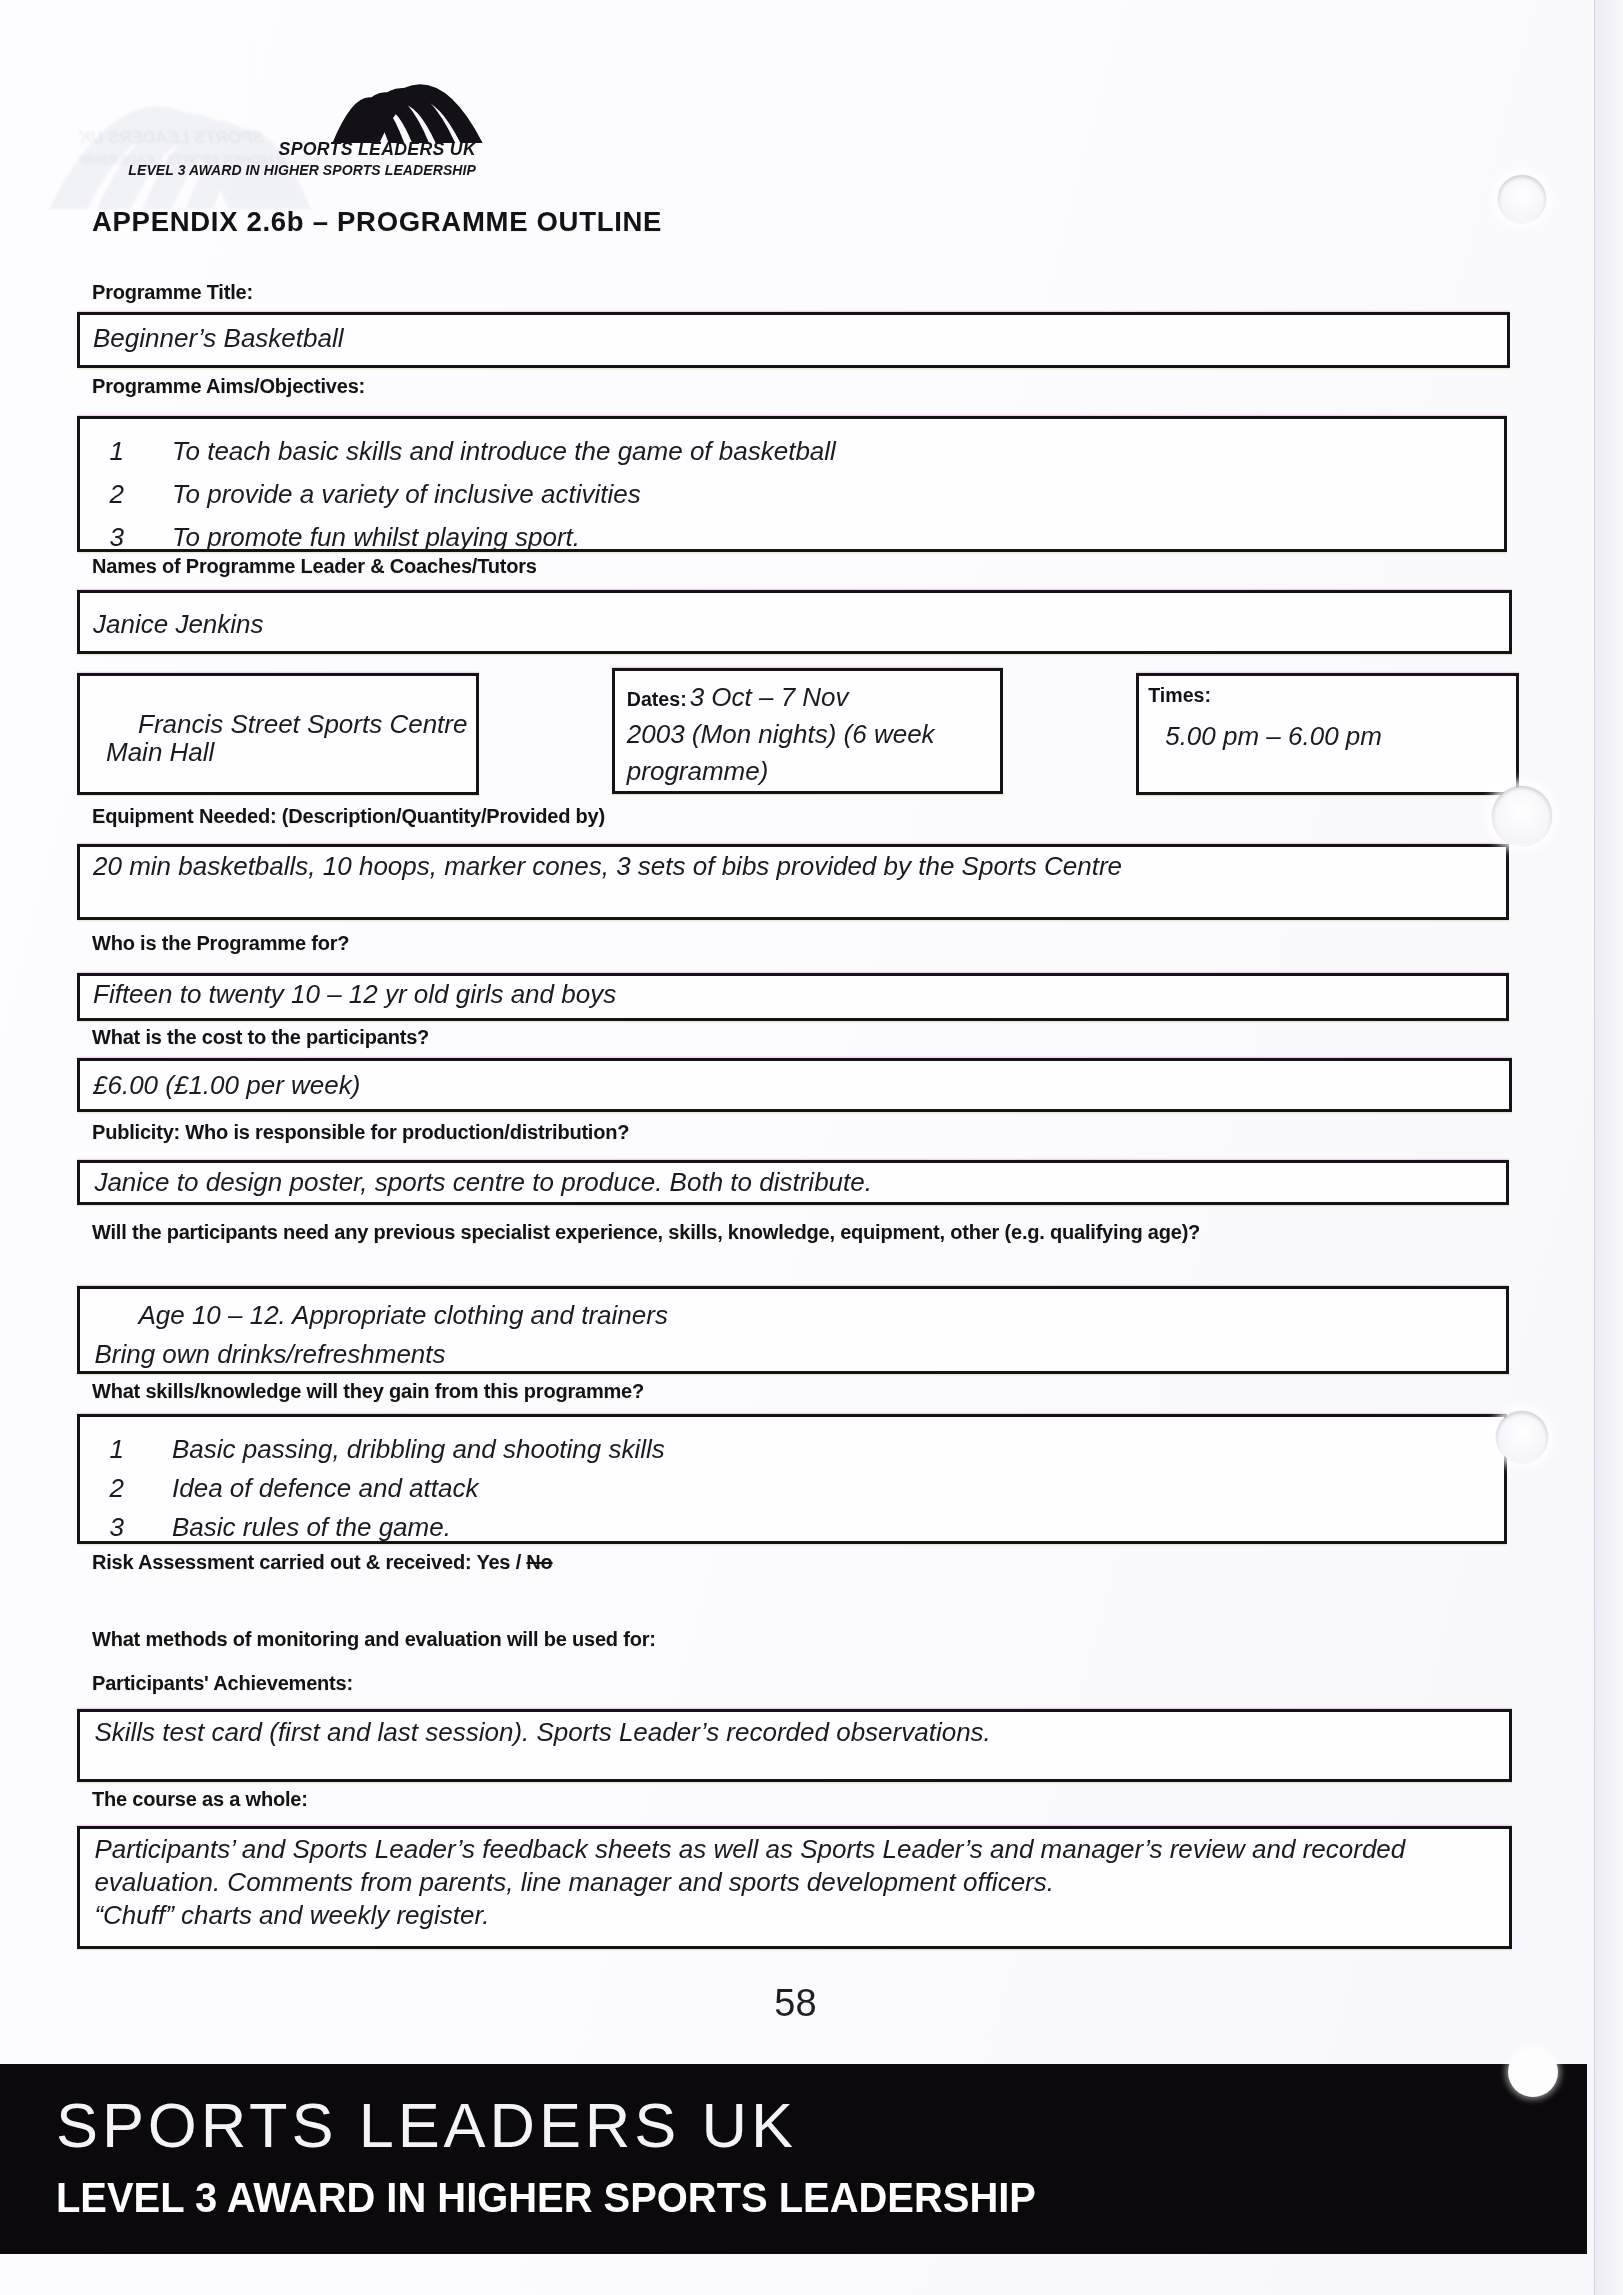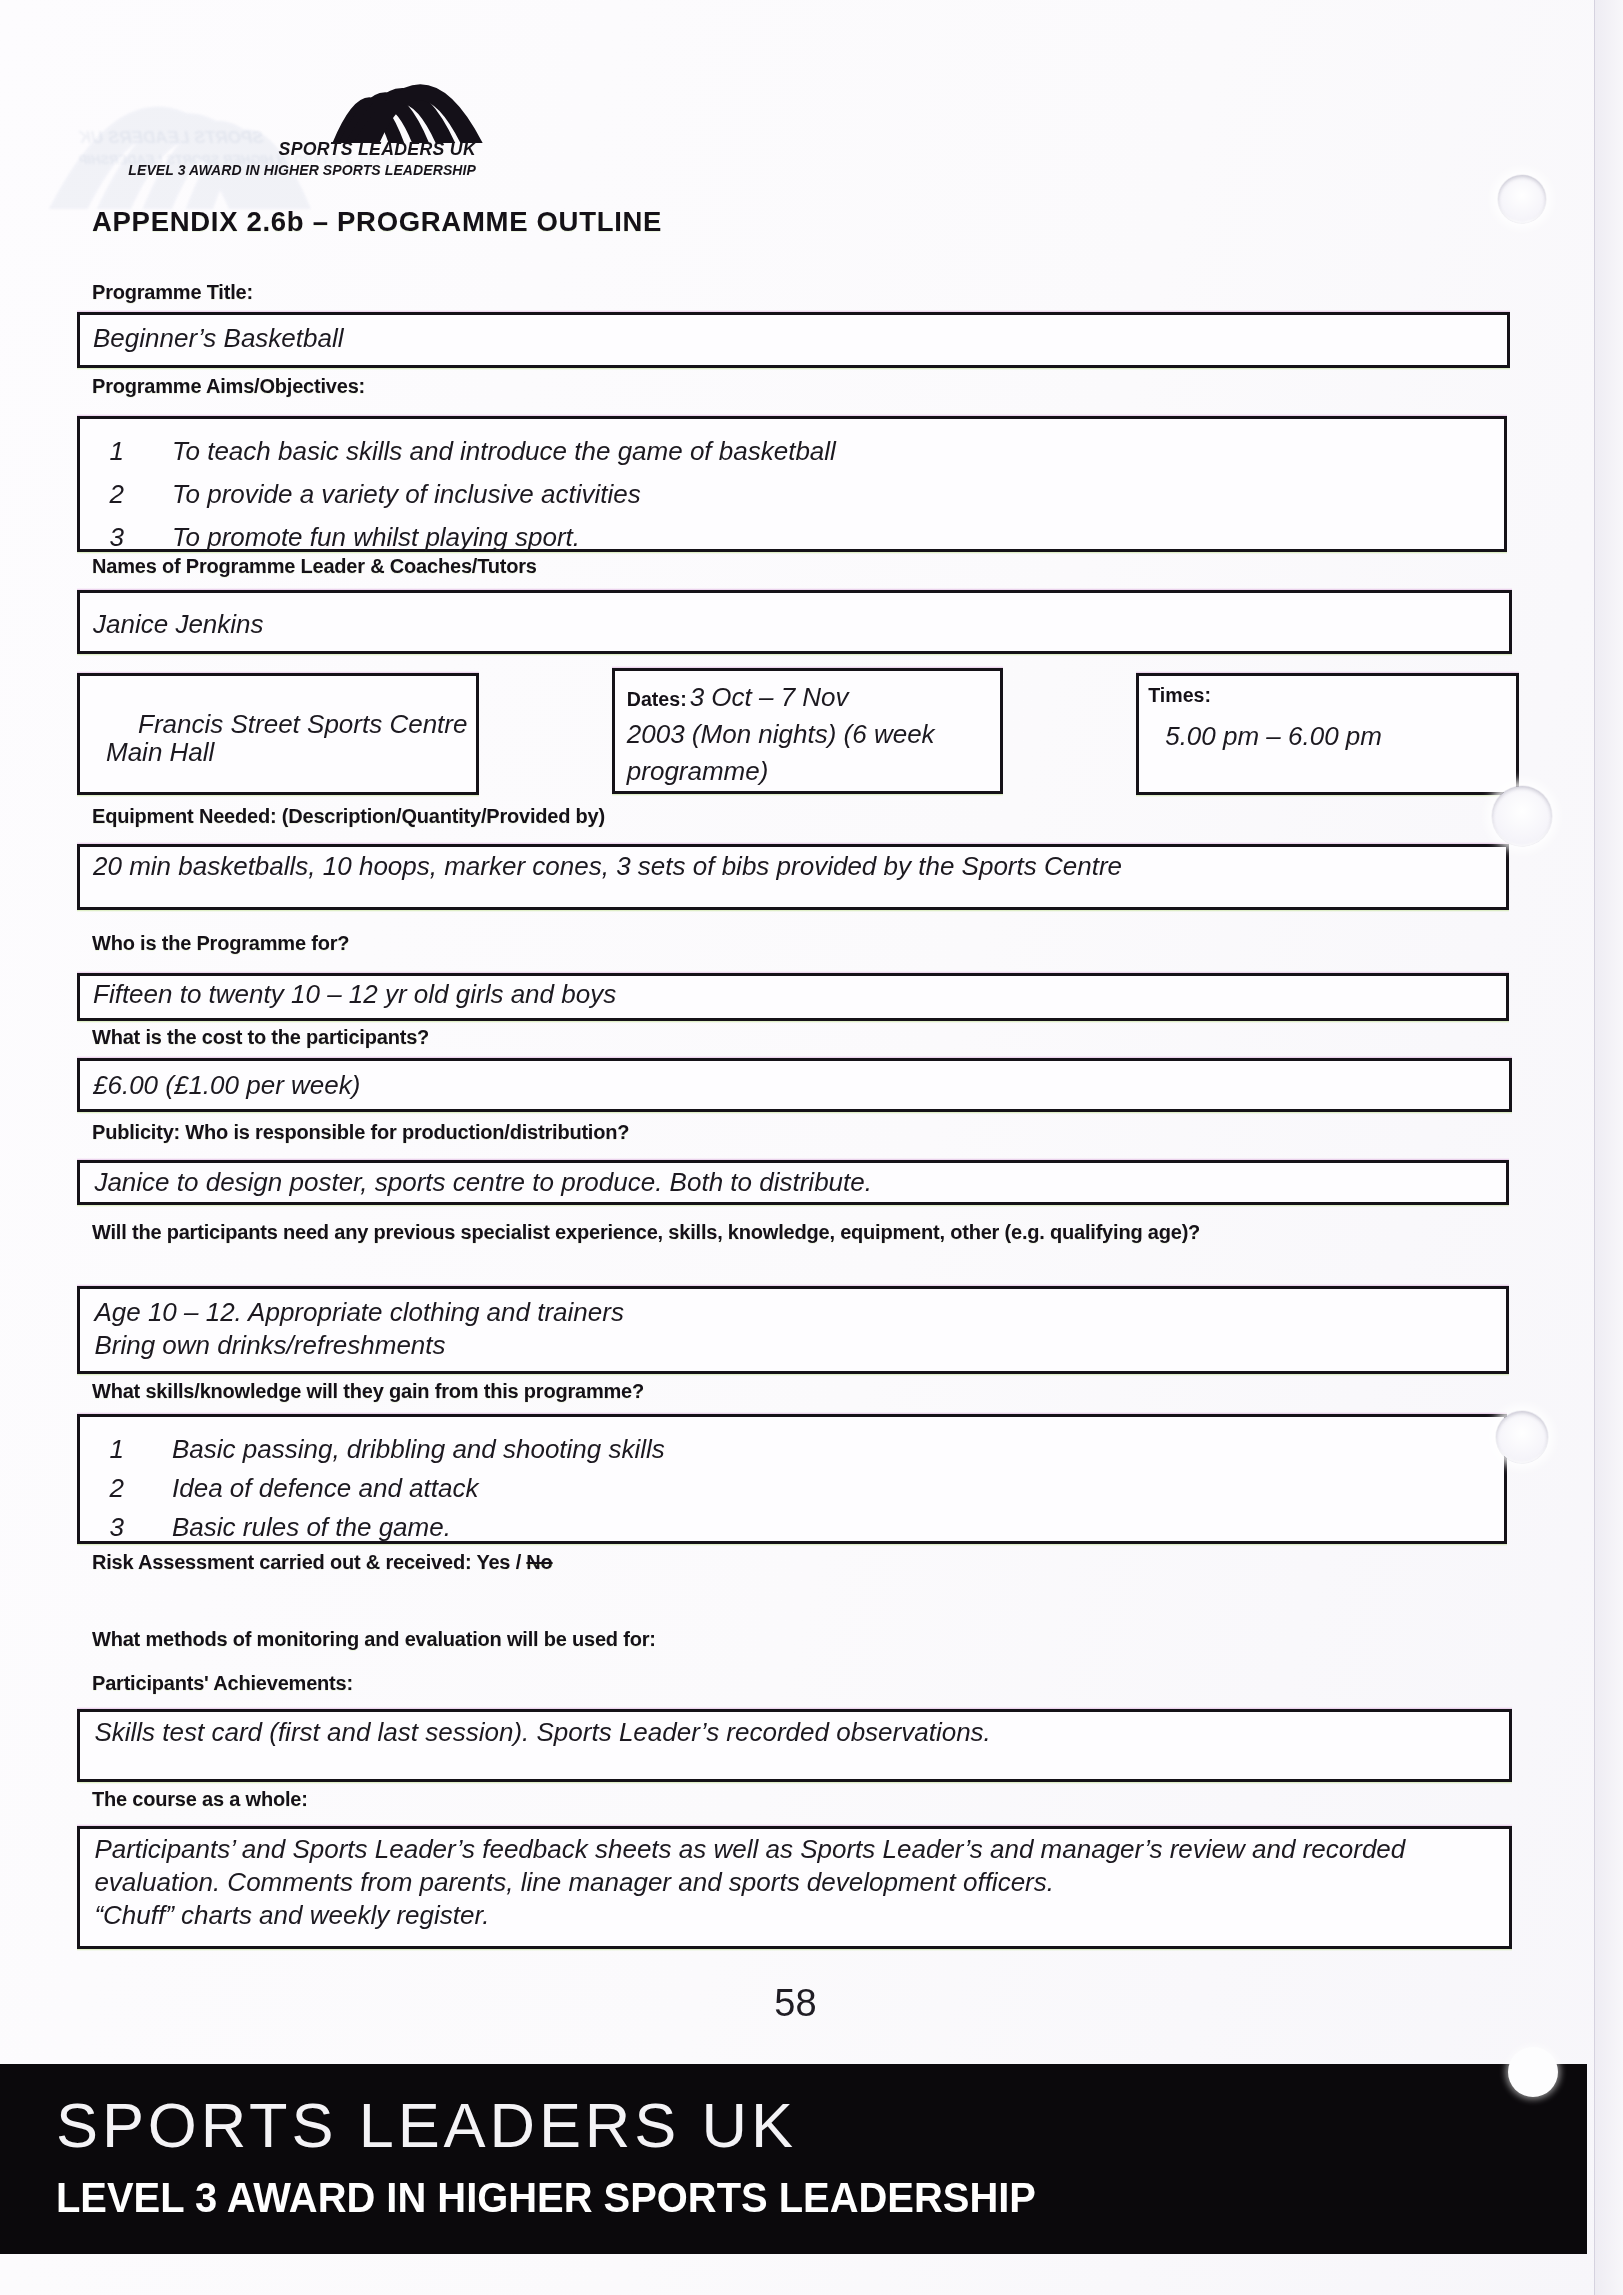--- a/index.html
+++ b/index.html
@@ -140,42 +140,42 @@
     <span class="hand preline" style="line-height:37px;">3 Oct  –  7 Nov
 2003 (Mon nights) (6  week
 programme)</span>
   </div>
   <div class="abs fbox" style="left:1136px;top:673px;width:383px;height:122px;padding:7.9px 0 0 9.2px;">
     <div class="box-lbl">Times:</div>
     <div class="hand" style="margin-top:14.4px;padding-left:17px;">5.00 pm – 6.00 pm</div>
   </div>
 
   <div class="abs lbl" style="left:92px;top:805px;">Equipment Needed: (Description/Quantity/Provided by)</div>
-  <div class="abs fbox" style="left:77px;top:844px;width:1432px;height:66px;padding:3.9px 0 0 13px;">
+  <div class="abs fbox" style="left:77px;top:844px;width:1432px;height:76px;padding:3.9px 0 0 13px;">
     <span class="hand">20 min basketballs, 10 hoops, marker cones, 3 sets of bibs provided by the Sports Centre</span>
   </div>
 
   <div class="abs lbl" style="left:92px;top:932px;">Who is the Programme for?</div>
   <div class="abs fbox" style="left:77px;top:973px;width:1432px;height:48px;padding:2.6px 0 0 13px;">
     <span class="hand">Fifteen to twenty 10 – 12 yr old girls and boys</span>
   </div>
 
   <div class="abs lbl" style="left:92px;top:1026px;text-align:center;">What is the cost to the participants?</div>
   <div class="abs fbox" style="left:77px;top:1058px;width:1435px;height:54px;padding:9.2px 0 0 13px;">
     <span class="hand">£6.00 (£1.00 per week)</span>
   </div>
 
   <div class="abs lbl" style="left:92px;top:1121px;">Publicity: Who is responsible for production/distribution?</div>
   <div class="abs lbl lbl-wide" style="left:92px;top:1214px;">Will the participants need any previous specialist experience, skills, knowledge, equipment, other (e.g. qualifying age)?</div>
 
   <div class="abs fbox" style="left:77px;top:1160px;width:1432px;height:45px;padding:3.9px 0 0 14.4px;">
     <span class="hand">Janice to design poster, sports centre to produce. Both to distribute.</span>
   </div>
   <div class="abs fbox" style="left:77px;top:1286px;width:1432px;height:88px;padding:6.5px 0 0 14.4px;">
-    <span class="hand preline" style="line-height:33px;">Age 10 – 12. Appropriate clothing and trainers
+    <span class="hand preline" style="line-height:39px;margin-left:44px;">Age 10 – 12. Appropriate clothing and trainers
 Bring own drinks/refreshments</span>
   </div>
 
   <div class="abs lbl" style="left:92px;top:1380px;">What skills/knowledge will they gain from this programme?</div>
   <div class="abs fbox" style="left:77px;top:1414px;width:1430px;height:130px;padding-top:13px;">
     <div class="numrow hand" style="line-height:39px;">
       <span class="num">1</span>
       <span>Basic passing, dribbling and shooting skills</span>
     </div>
     <div class="numrow hand" style="line-height:39px;">

